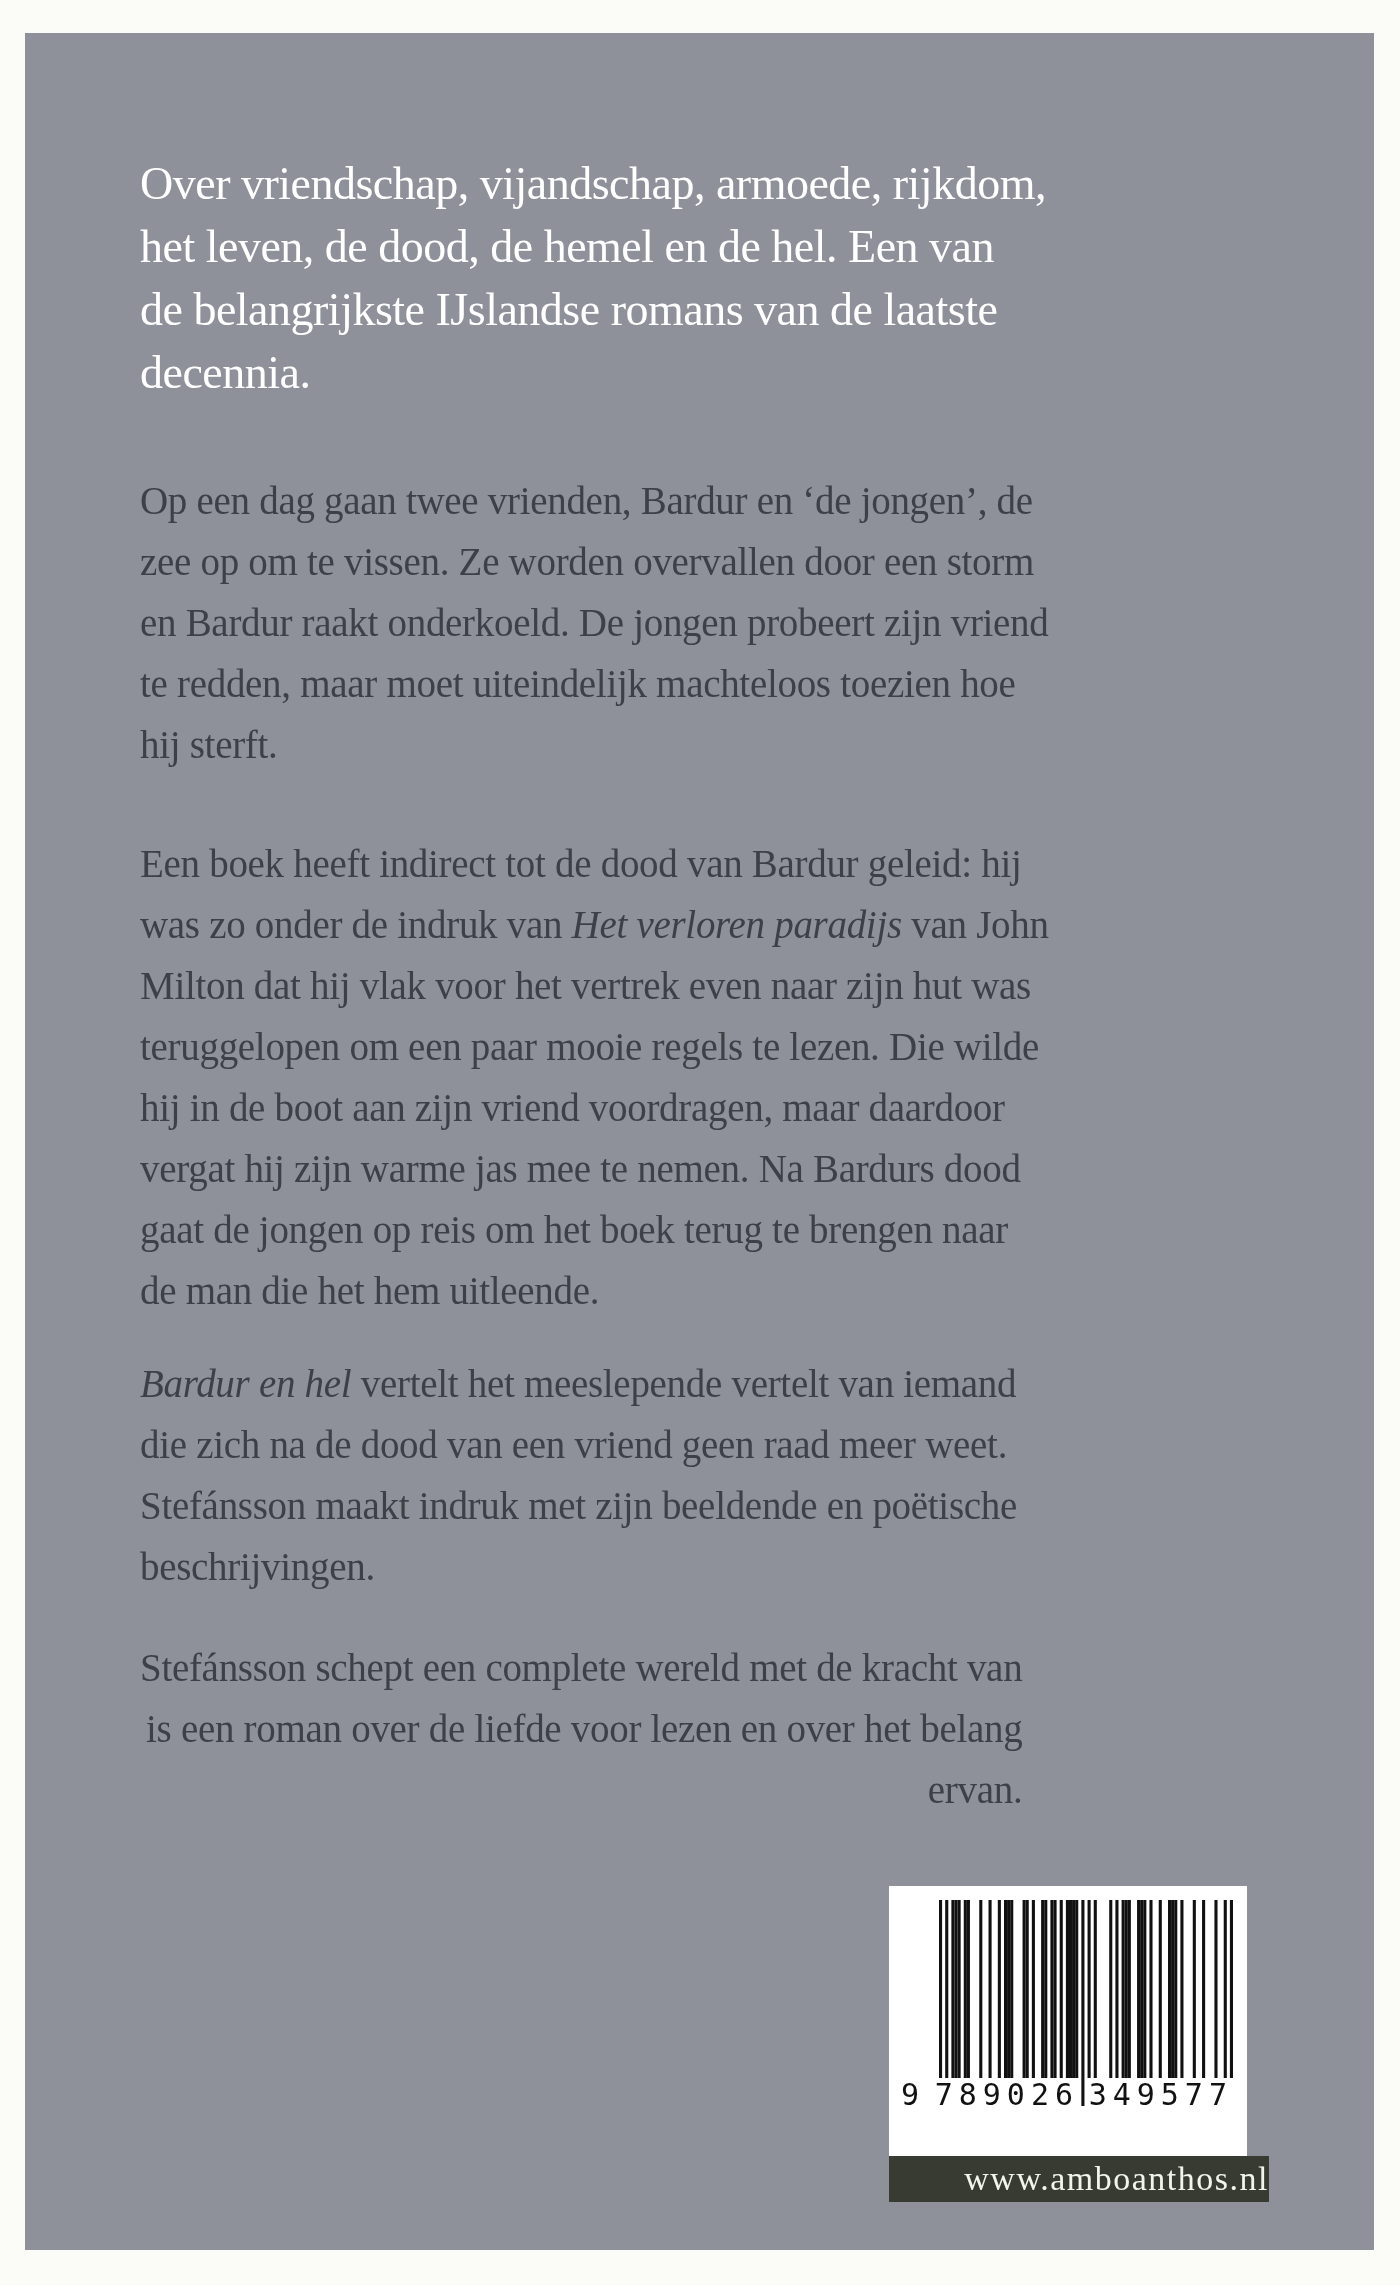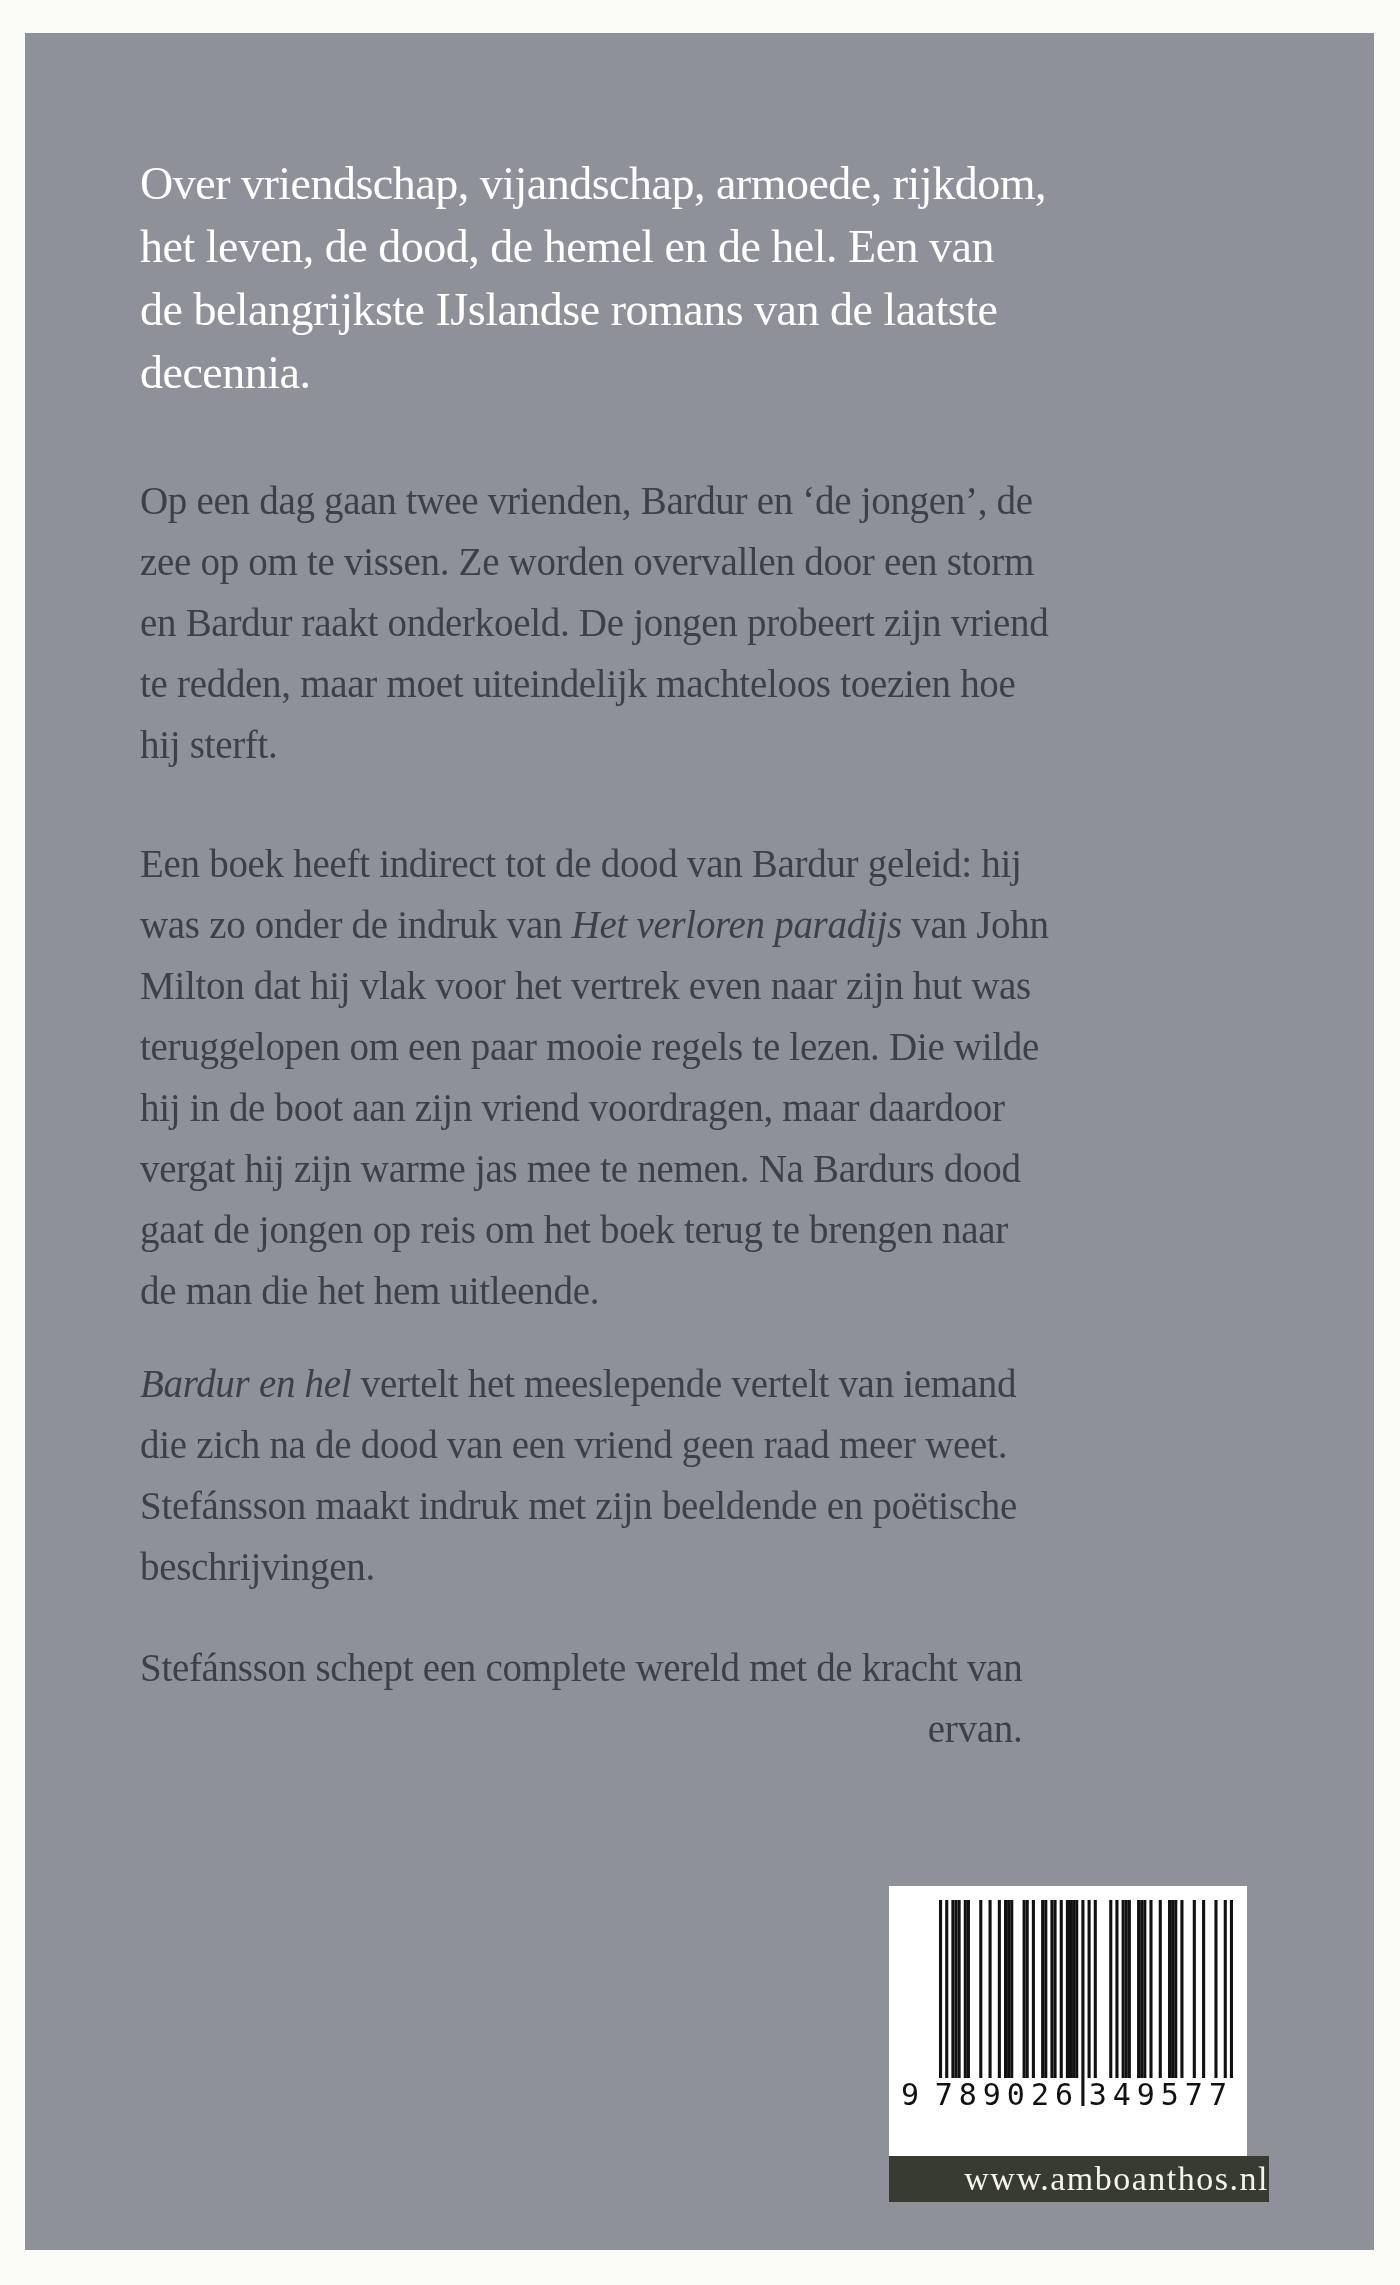--- a/index.html
+++ b/index.html
@@ -87,20 +87,21 @@
       <div class="line"><span>de man die het hem uitleende.</span></div>
     </div>
   <div class="blurb para-body" id="para-3">
       <div class="line"><span class="it">Bardur en hel</span><span> vertelt het meeslepende vertelt van iemand</span></div>
       <div class="line"><span>die zich na de dood van een vriend geen raad meer weet.</span></div>
       <div class="line"><span>Stefánsson maakt indruk met zijn beeldende en poëtische</span></div>
       <div class="line"><span>beschrijvingen.</span></div>
     </div>
   <div class="blurb para-body" id="para-4">
       <div class="line"><span>Stefánsson schept een complete wereld met de kracht van</span></div>
+      <div class="line"><span>is een roman over de liefde voor lezen en over het belang</span></div>
       <div class="line"><span>ervan.</span></div>
     </div>
 
   <div class="barcode-box">
     <svg class="barcode-svg" id="barcode-svg" width="294" height="206" viewBox="0 0 95 60" preserveAspectRatio="none">
         <rect x="0" y="0" width="1" height="60" fill="#111111"></rect>
         <rect x="2" y="0" width="1" height="60" fill="#111111"></rect>
         <rect x="4" y="0" width="1" height="52" fill="#111111"></rect>
         <rect x="5" y="0" width="1" height="52" fill="#111111"></rect>
         <rect x="6" y="0" width="1" height="52" fill="#111111"></rect>

